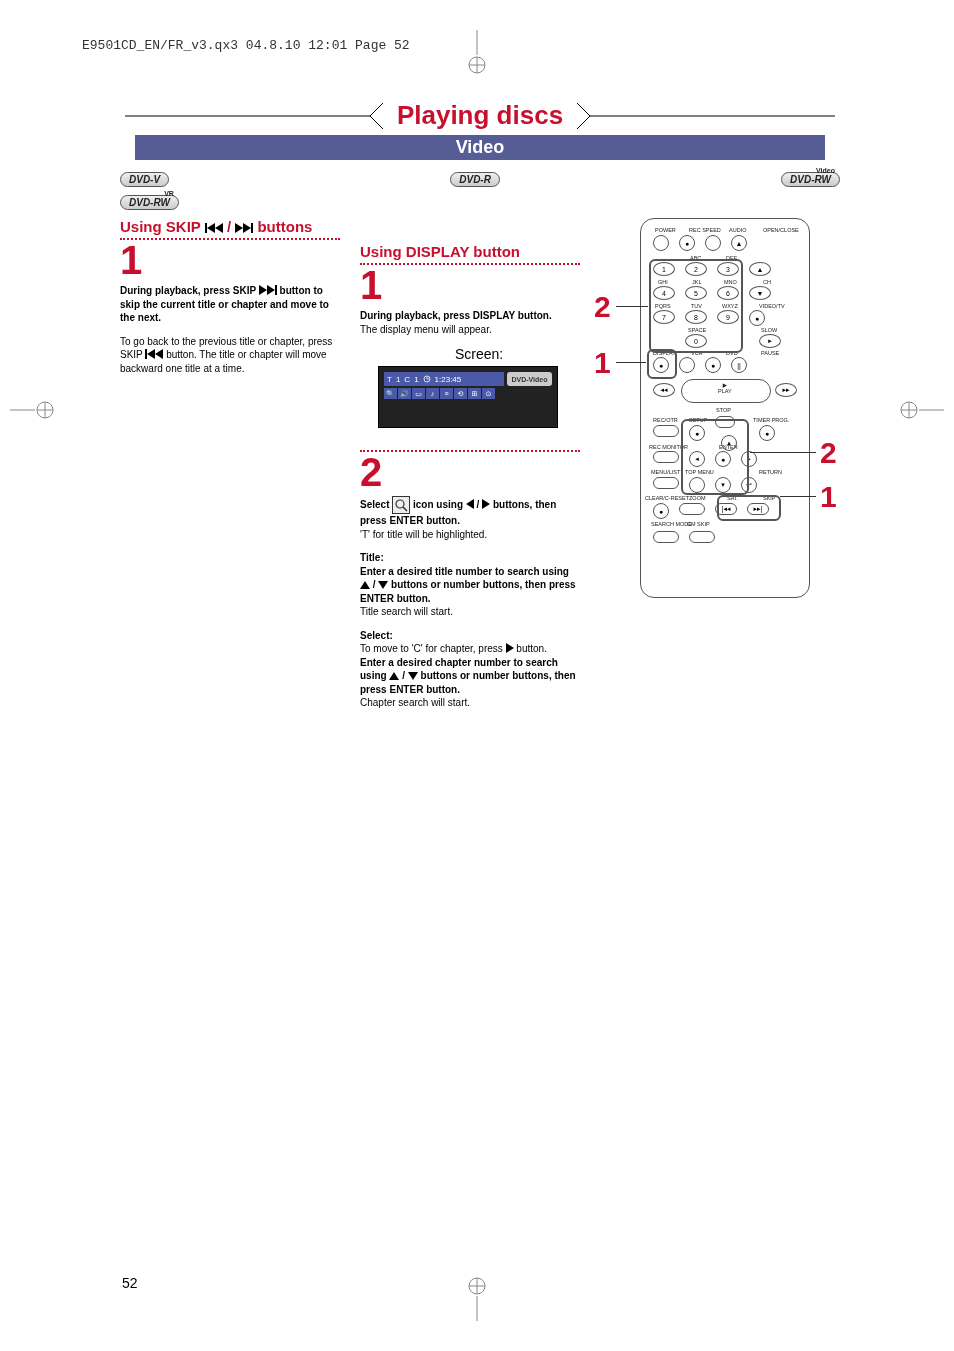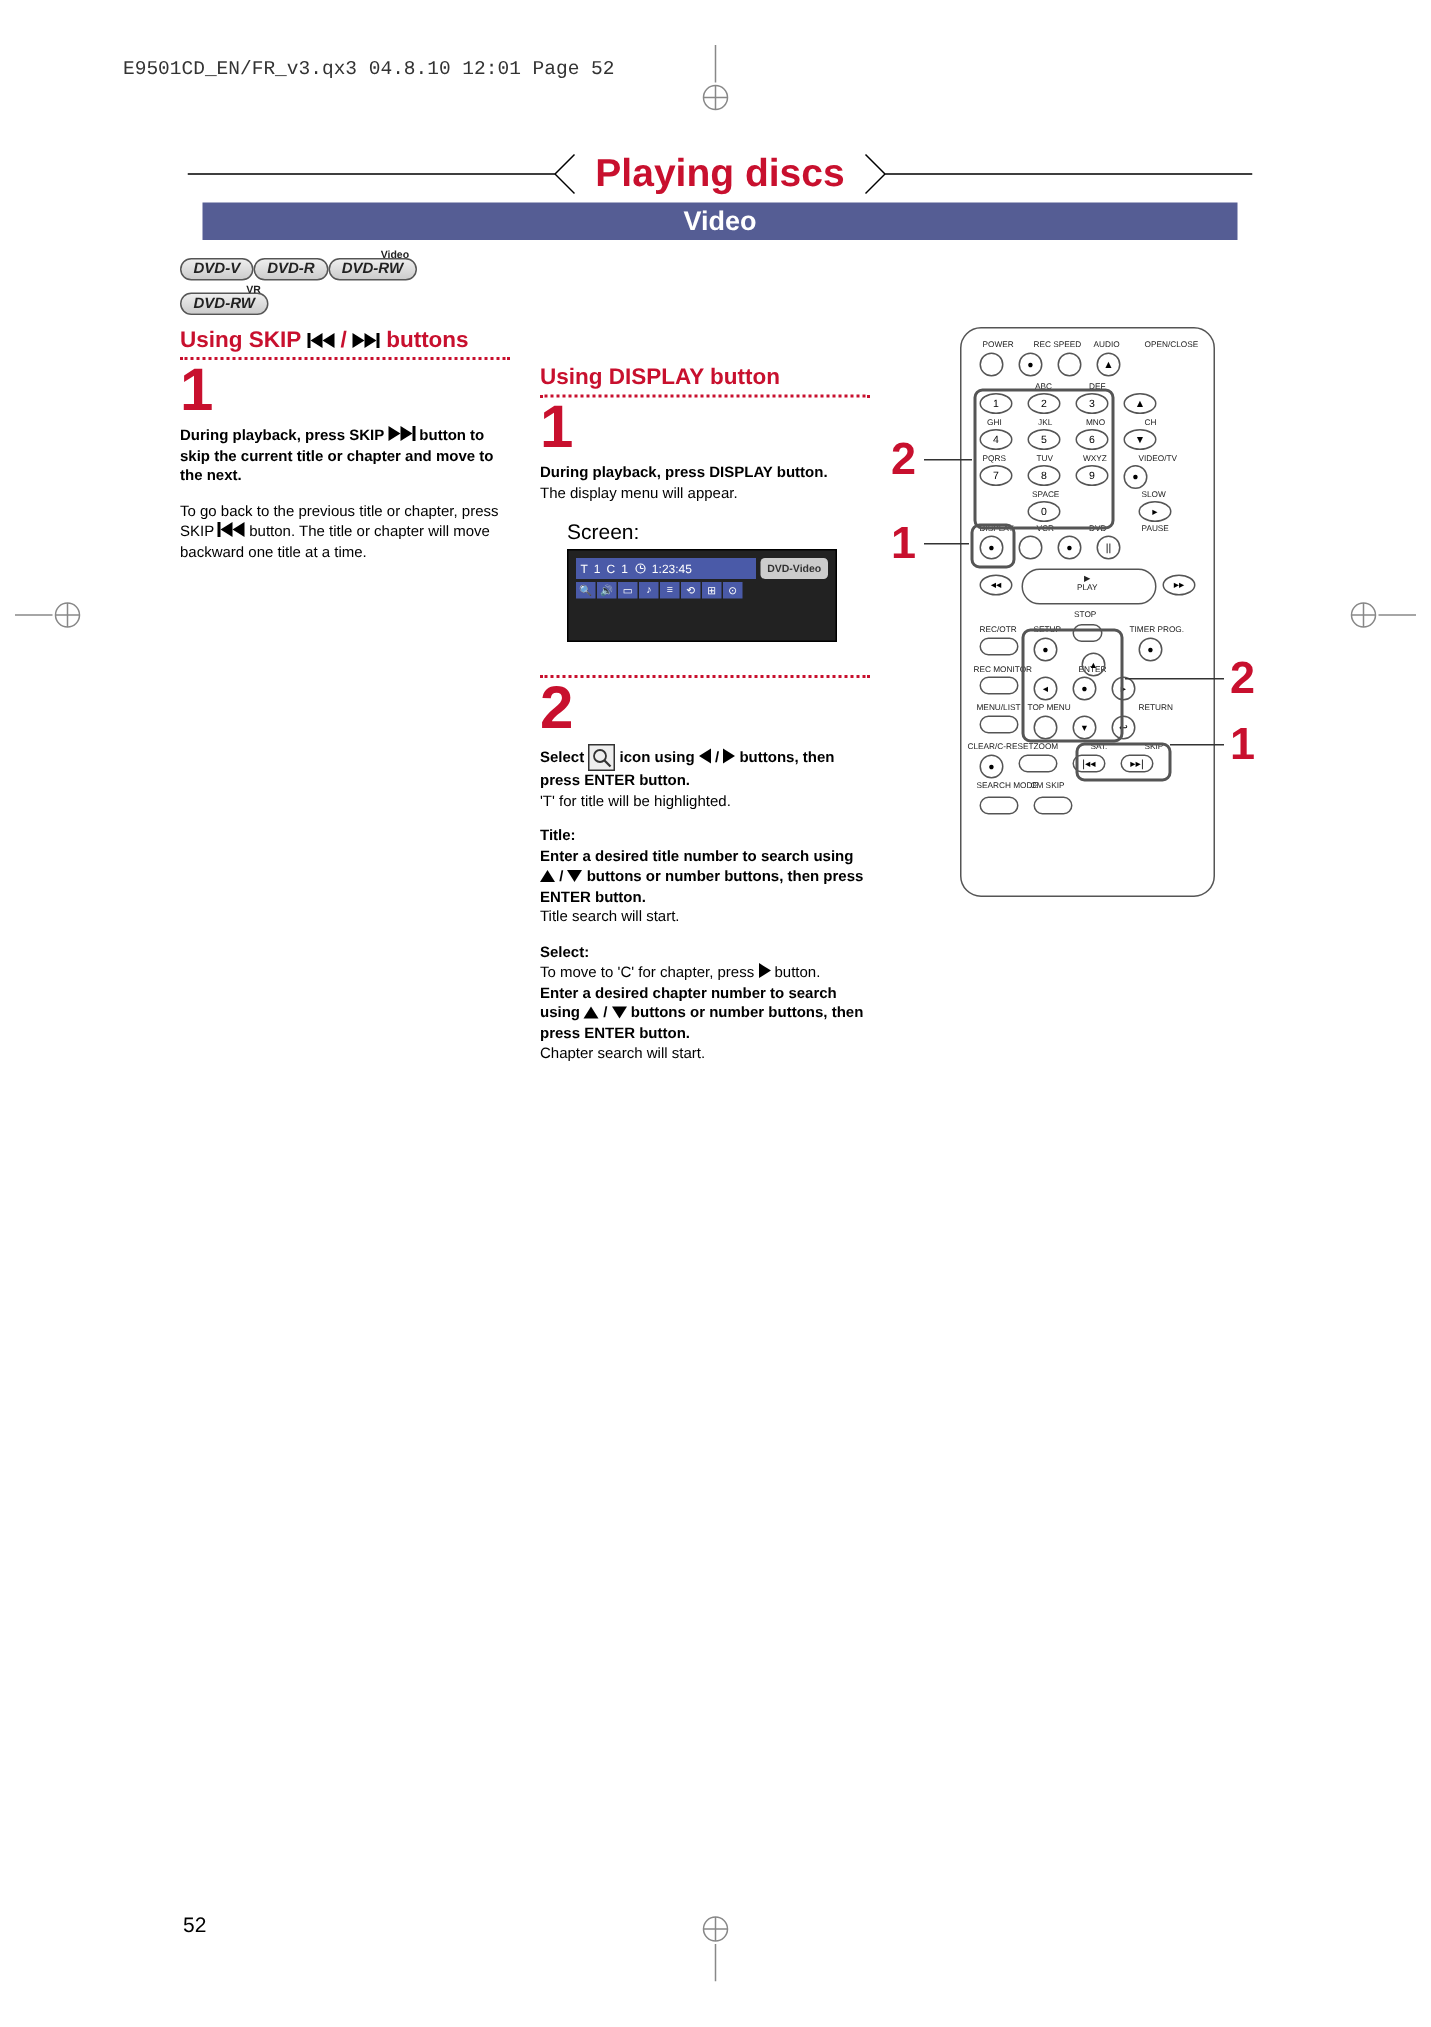--- a/index.html
+++ b/index.html
@@ -51,21 +51,21 @@
     font-weight: bold;
     padding: 2px;
     width: 690px;
     margin: 0 auto 12px;
   }
   .section-title {
     font-size: 18px;
     font-weight: bold;
     margin-bottom: 6px;
   }
-  .badges { display: flex; gap: 0; flex-wrap: wrap; margin-bottom: 8px; }
+  .badges { display: flex; gap: 0; flex-wrap: wrap; margin-bottom: 8px; justify-content: space-between; }
   .badge {
     background: linear-gradient(#eee,#ccc);
     border: 1px solid #555;
     border-radius: 10px;
     font-size: 10px;
     font-style: italic;
     font-weight: bold;
     padding: 1px 8px;
     color: #222;
     position: relative;
@@ -239,21 +239,21 @@
     </div>
 
     <div class="col-mid">
       <div class="red-heading">Using DISPLAY button</div>
       <div class="dotted"></div>
       <div class="big-step">1</div>
       <div class="para">
         <span class="bold">During playback, press DISPLAY button.</span><br>
         <span>The display menu will appear.</span>
       </div>
-      <div style="font-size:14px;margin-left:18px;">Screen:</div>
+      <div style="font-size:14px;margin-left:18px;text-align:center;">Screen:</div>
       <div class="osd-box" style="margin-left:18px;">
         <div class="osd-bar">
           <span>T</span>
             <span>1</span>
           <span>C</span>
             <span>1</span>
           <svg width="8" height="8">
               <circle cx="4" cy="4" r="3" fill="none" stroke="#fff" stroke-width="0.8"></circle>
               <line x1="4" y1="4" x2="4" y2="2" stroke="#fff" stroke-width="0.8"></line>
               <line x1="4" y1="4" x2="6" y2="4" stroke="#fff" stroke-width="0.8"></line>

